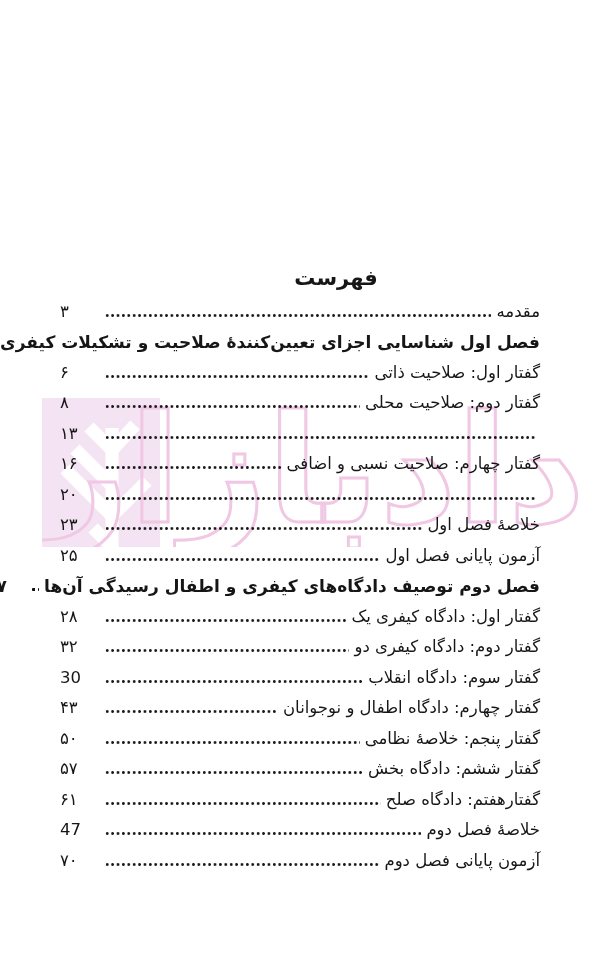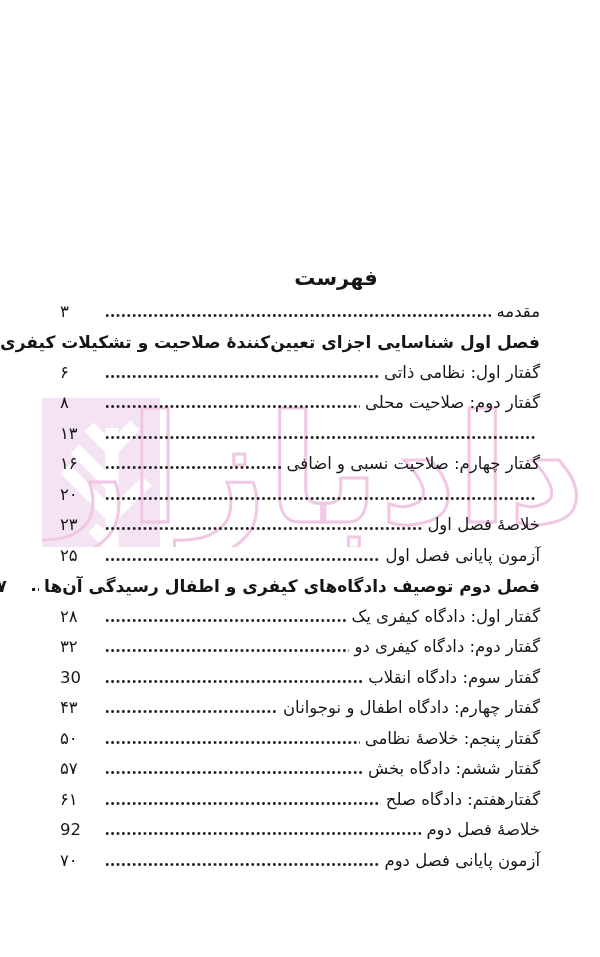--- a/index.html
+++ b/index.html
@@ -116,21 +116,21 @@
         <div class="row">
     <span class="label">مقدمه</span>
     <span class="leader"></span>
     <span class="num">۳</span>
   </div>
         <div class="row bold">
     <span class="label">فصل اول شناسایی اجزای تعیین‌کنندۀ صلاحیت و تشکیلات کیفری</span>
 
   </div>
         <div class="row">
-    <span class="label">گفتار اول: نظامی ذاتی</span>
+    <span class="label">گفتار اول: صلاحیت ذاتی</span>
     <span class="leader"></span>
     <span class="num">۶</span>
   </div>
         <div class="row">
     <span class="label">گفتار دوم: صلاحیت محلی</span>
     <span class="leader"></span>
     <span class="num">۸</span>
   </div>
         <div class="row">
     <span class="leader"></span>
@@ -191,21 +191,21 @@
     <span class="num">۵۷</span>
   </div>
         <div class="row">
     <span class="label">گفتارهفتم: دادگاه صلح</span>
     <span class="leader"></span>
     <span class="num">۶۱</span>
   </div>
         <div class="row">
     <span class="label">خلاصۀ فصل دوم</span>
     <span class="leader"></span>
-    <span class="num">92</span>
+    <span class="num">47</span>
   </div>
         <div class="row">
     <span class="label">آزمون پایانی فصل دوم</span>
     <span class="leader"></span>
     <span class="num">۷۰</span>
   </div>
       </div>
   </div>
 
 </div>

